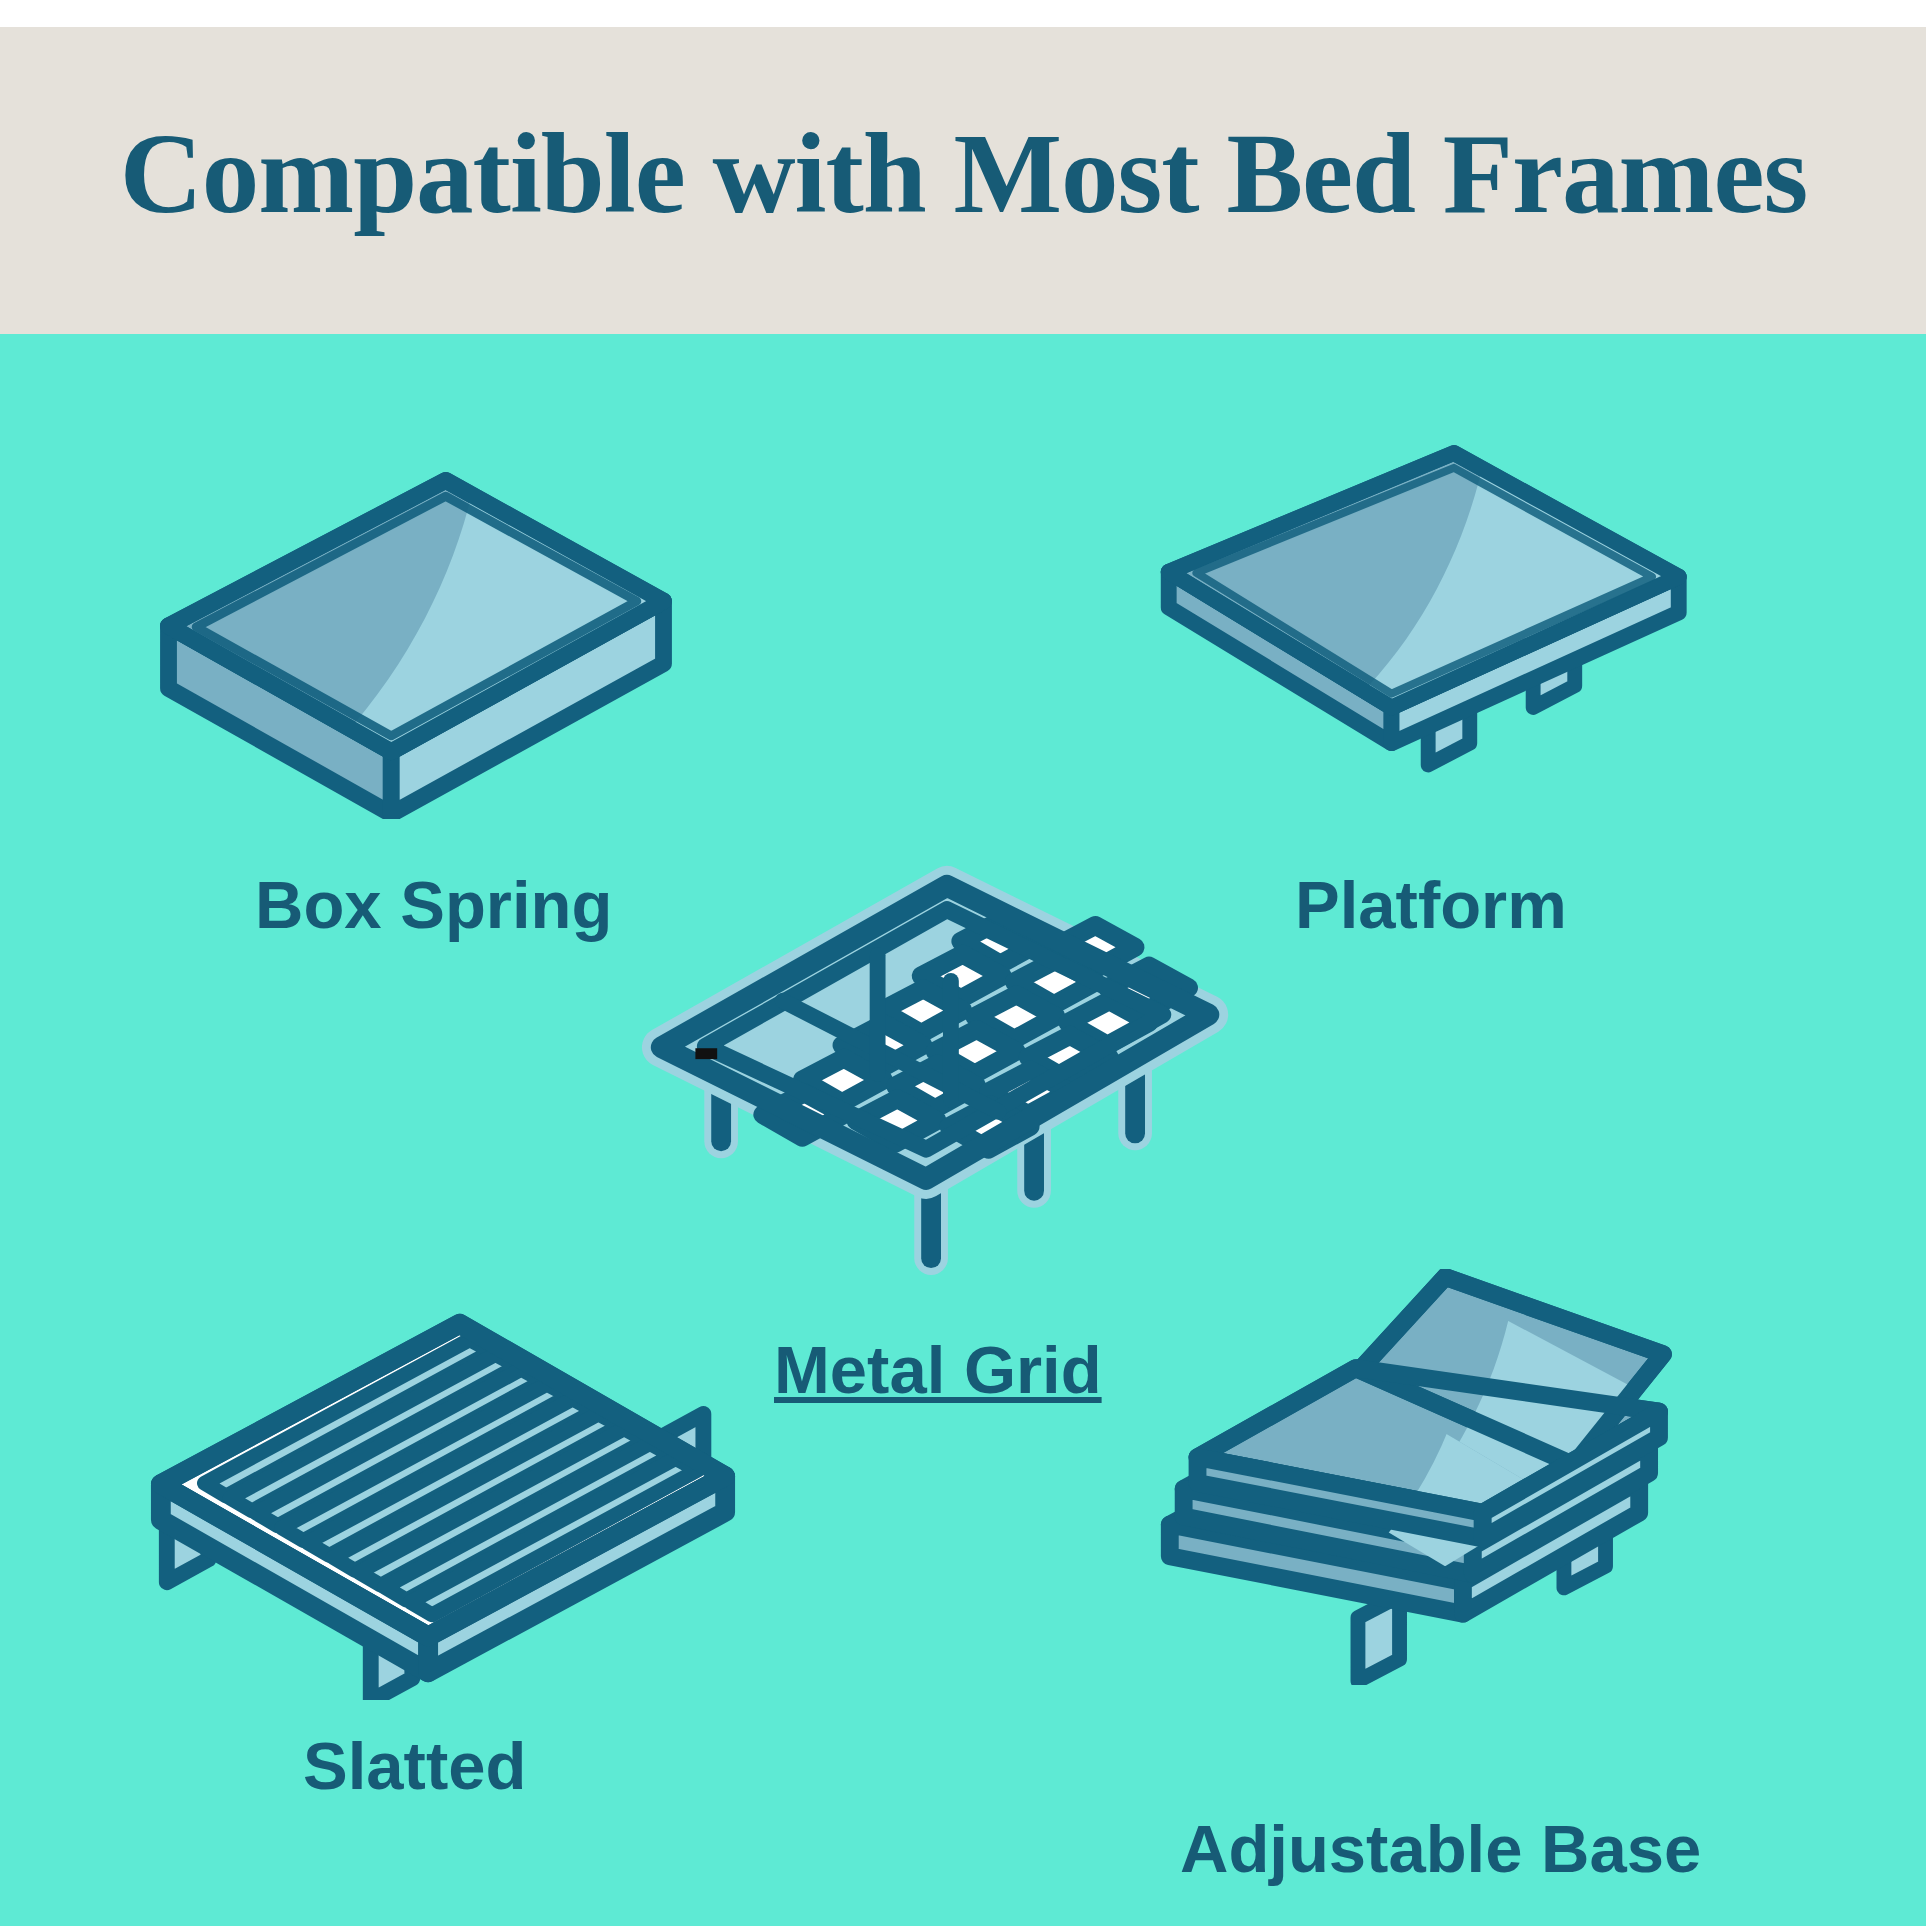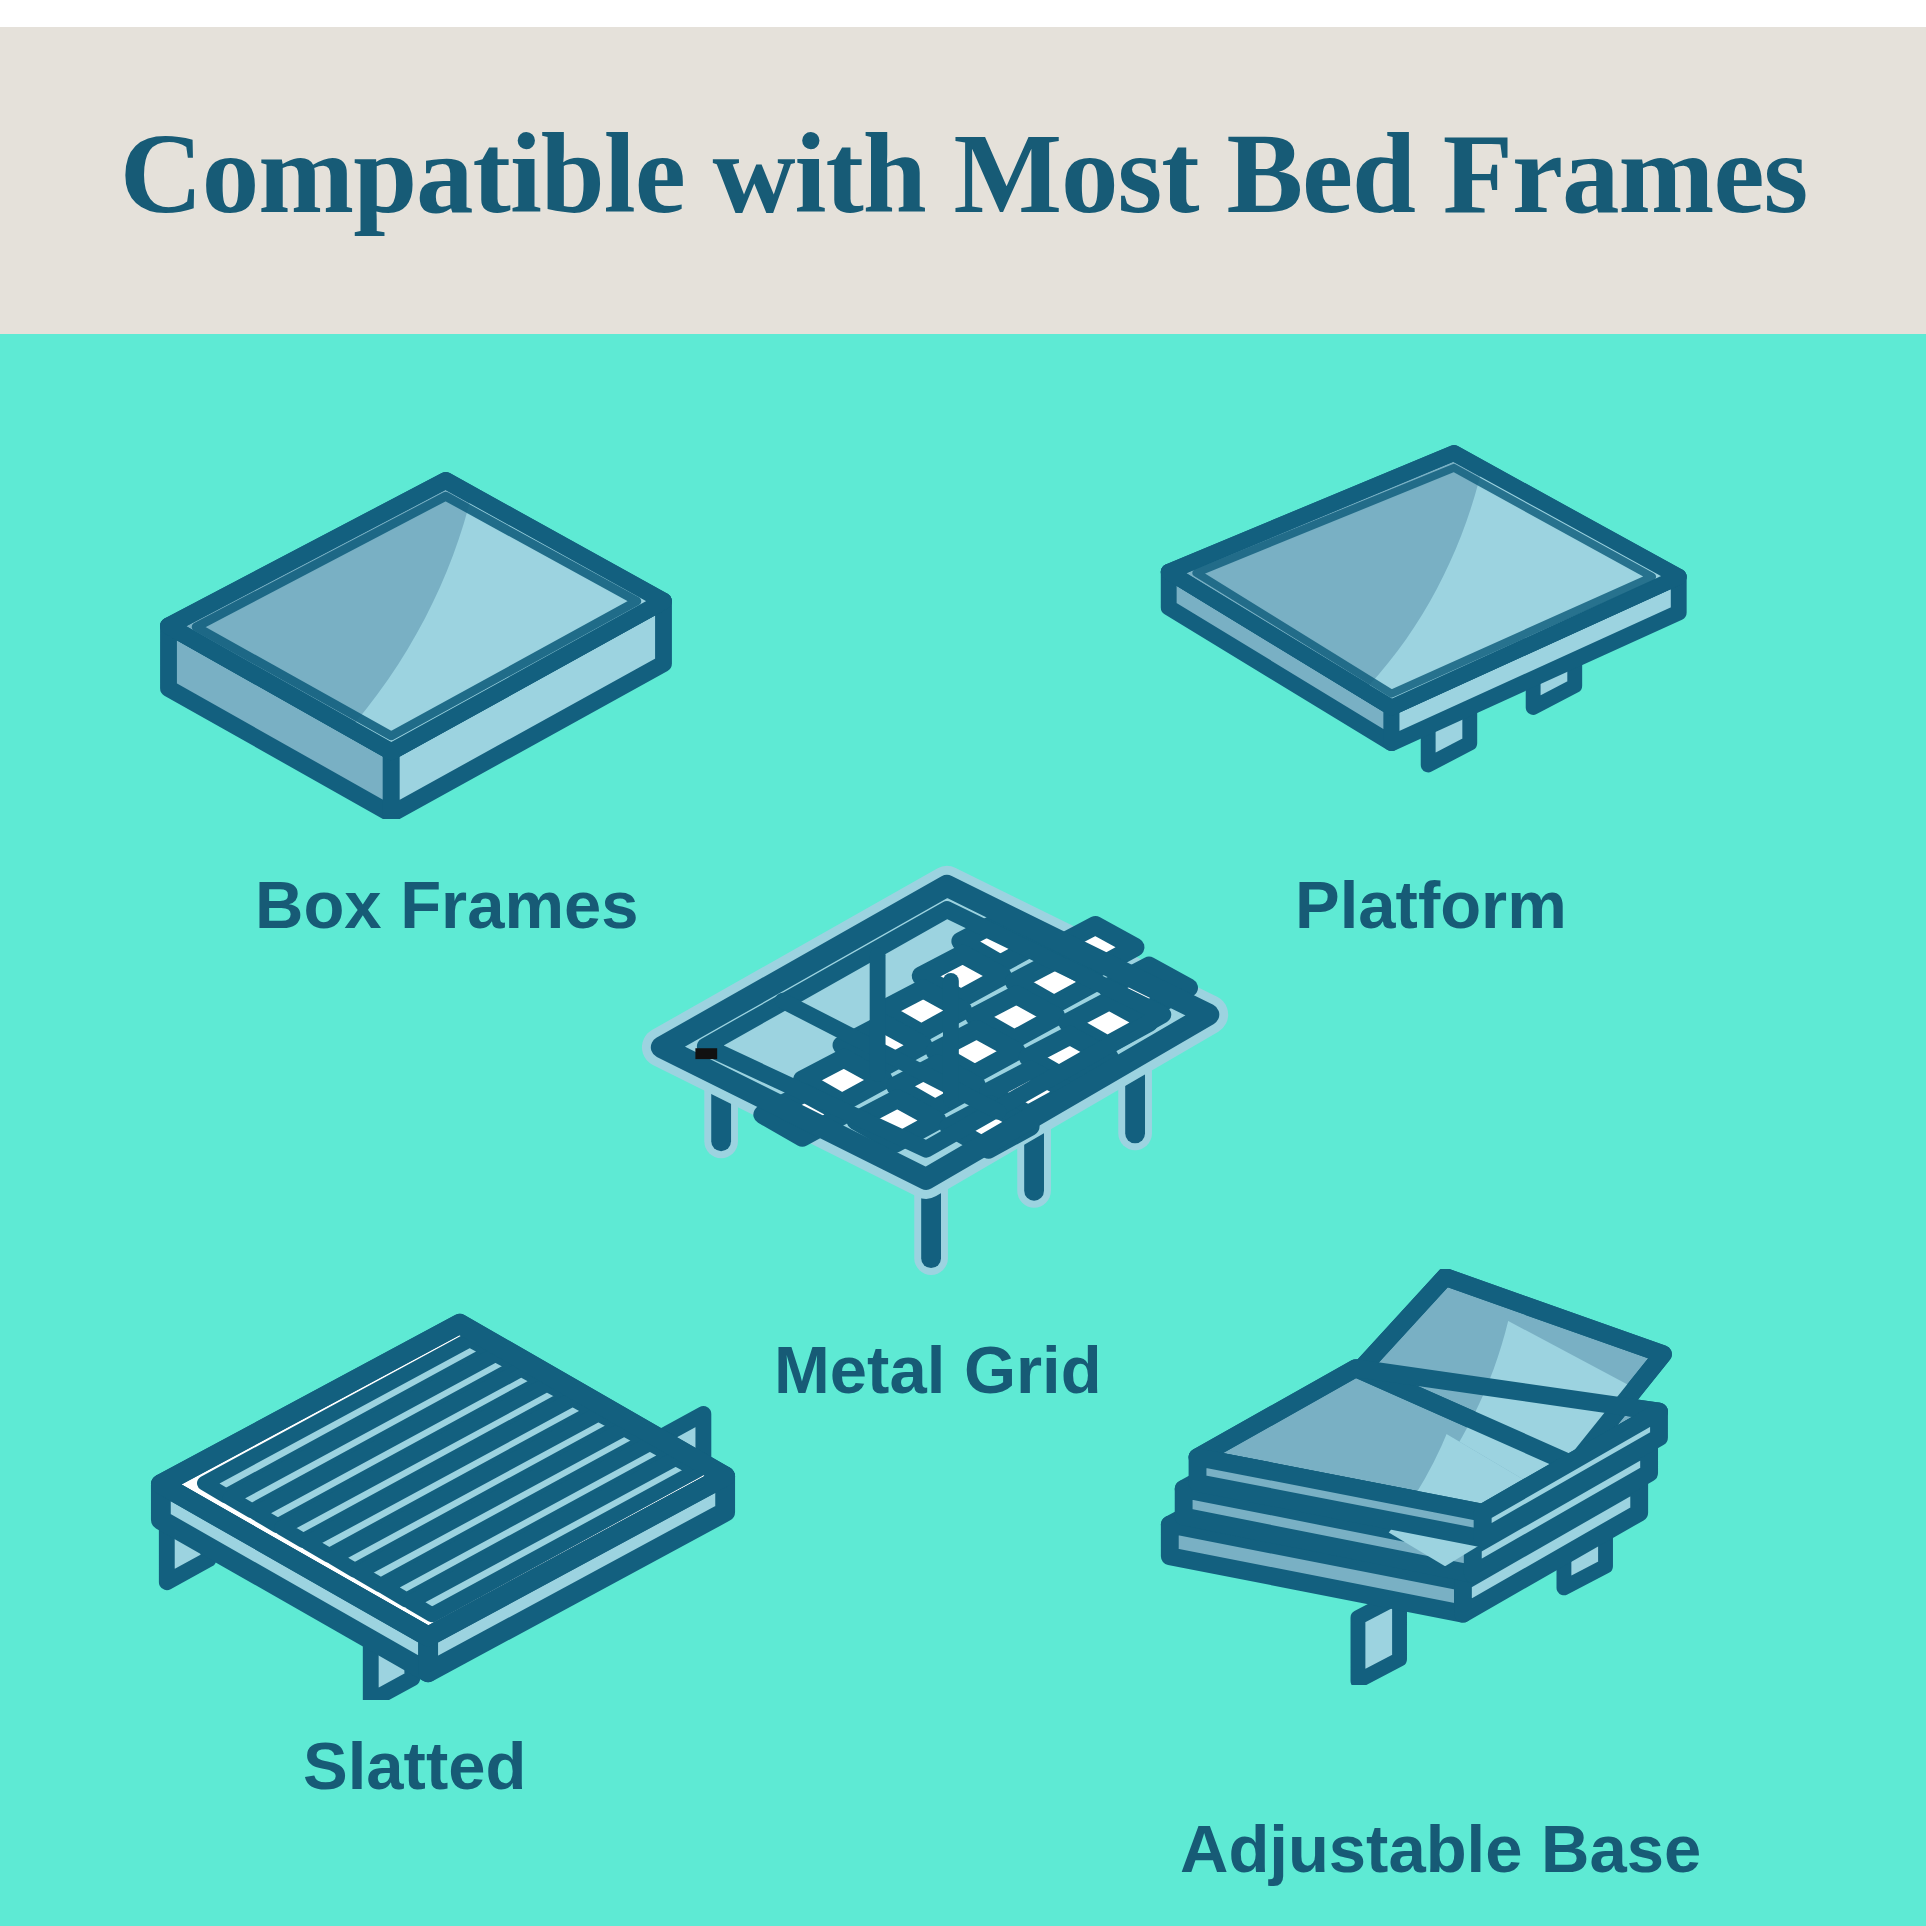--- a/index.html
+++ b/index.html
@@ -66,21 +66,21 @@
   }
 
   
   #fig-box-spring   { left: 109px;  top: 396px; }
   #cap-box-spring   { left: 255px;  top: 844px; }
 
   #fig-platform     { left: 1139px; top: 411px; }
   #cap-platform     { left: 1295px; top: 844px; text-align: right; }
 
   #fig-metal-grid   { left: 634px;  top: 837px; }
-  #cap-metal-grid   { left: 774px;  top: 1309px; }
+  #cap-metal-grid   { left: 774px;  top: 1309px; text-decoration: underline; }
 
   #fig-slatted      { left: 147px;  top: 1277px; }
   #cap-slatted      { left: 303px;  top: 1705px; }
 
   #fig-adjustable   { left: 1148px; top: 1242px; }
   #cap-adjustable   { left: 1180px; top: 1788px; }
 </style>
 </head>
 <body>
 
@@ -105,21 +105,21 @@
 
       <g clip-path="url(#clip-bs-top)">
         <path d="M 372 46 C 352 150 300 255 210 345 L 600 345 L 600 46 Z" fill="#9CD3E0"></path>
       </g>
 
       <polygon points="60,205 340,58 560,180 285,332" fill="none" stroke="#13607F" stroke-width="17" stroke-linejoin="round"></polygon>
 
       <polygon points="88,206 340,74 533,180 285,316" fill="none" stroke="#13607F" stroke-width="9" stroke-linejoin="round" opacity="0.9"></polygon>
     </svg>
   </div>
-  <div class="caption" id="cap-box-spring">Box Frames</div>
+  <div class="caption" id="cap-box-spring">Box Spring</div>
 
   <div class="figure" id="fig-platform">
     <svg width="614" height="337" viewBox="0 0 620 340">
       <defs>
         <clipPath id="clip-pf-top">
           <polygon points="30,135 318,15 545,140 255,272"></polygon>
         </clipPath>
       </defs>
 
       <g>

